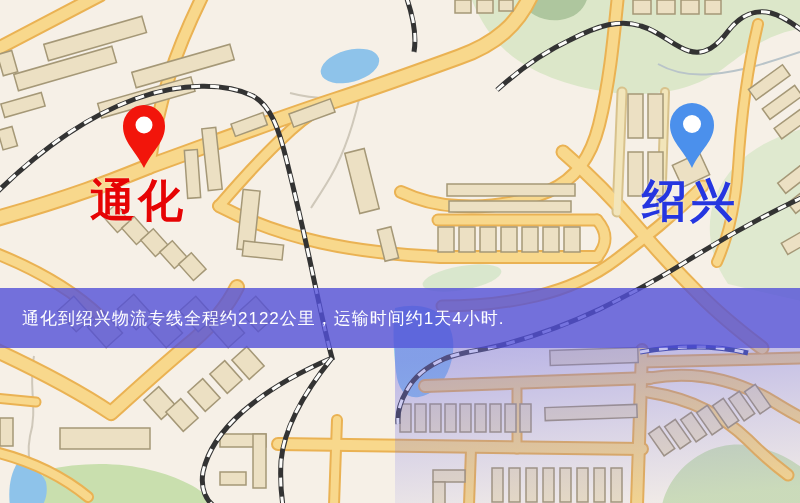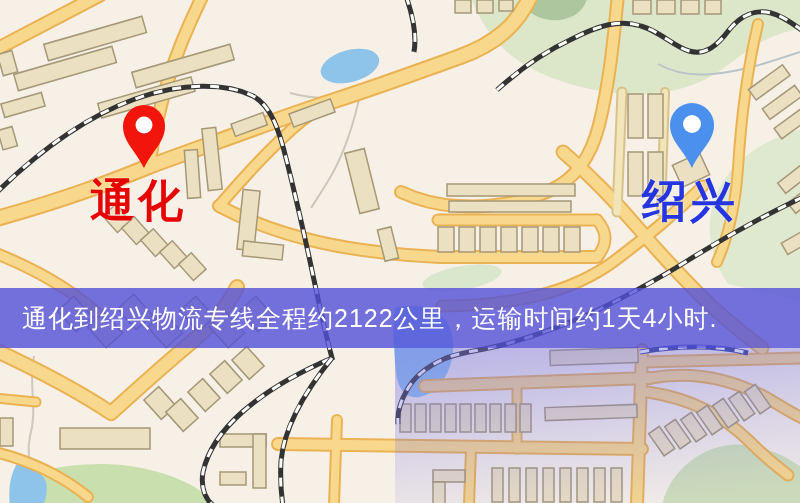--- a/index.html
+++ b/index.html
@@ -17,21 +17,21 @@
   .bld{fill:#ece0c3;stroke:#a59877;stroke-width:1.5;}
   .thin{fill:none;stroke:#cfc8ba;stroke-width:2;}
   .pin{position:absolute;}
   .place-label{position:absolute;font-family:"Liberation Serif","DejaVu Serif",serif;
     font-weight:700;font-size:45px;letter-spacing:3px;line-height:1;
     text-shadow:0 0 3px rgba(255,255,255,.6);white-space:nowrap;}
   .label-origin{left:90px;top:179px;color:var(--origin-label,#e60404);}
   .label-destination{left:642px;top:179px;color:var(--destination-label,#2536e0);}
   .banner{position:absolute;left:0;top:288px;width:800px;height:60px;
     background:var(--banner-bg,rgba(82,80,216,.8));display:flex;align-items:center;}
-  .banner span{color:var(--banner-text,#fff);font-size:25px;padding-left:22px;
+  .banner span{color:var(--banner-text,#fff);font-size:17px;padding-left:22px;
     letter-spacing:1px;white-space:nowrap;}
 </style>
 </head>
 <body>
 
 <div class="stage">
 
   <svg class="map" width="800" height="503" viewBox="0 0 800 503">
     <defs>
       <path id="p1" d="M-5,50 L100,-5"></path>

